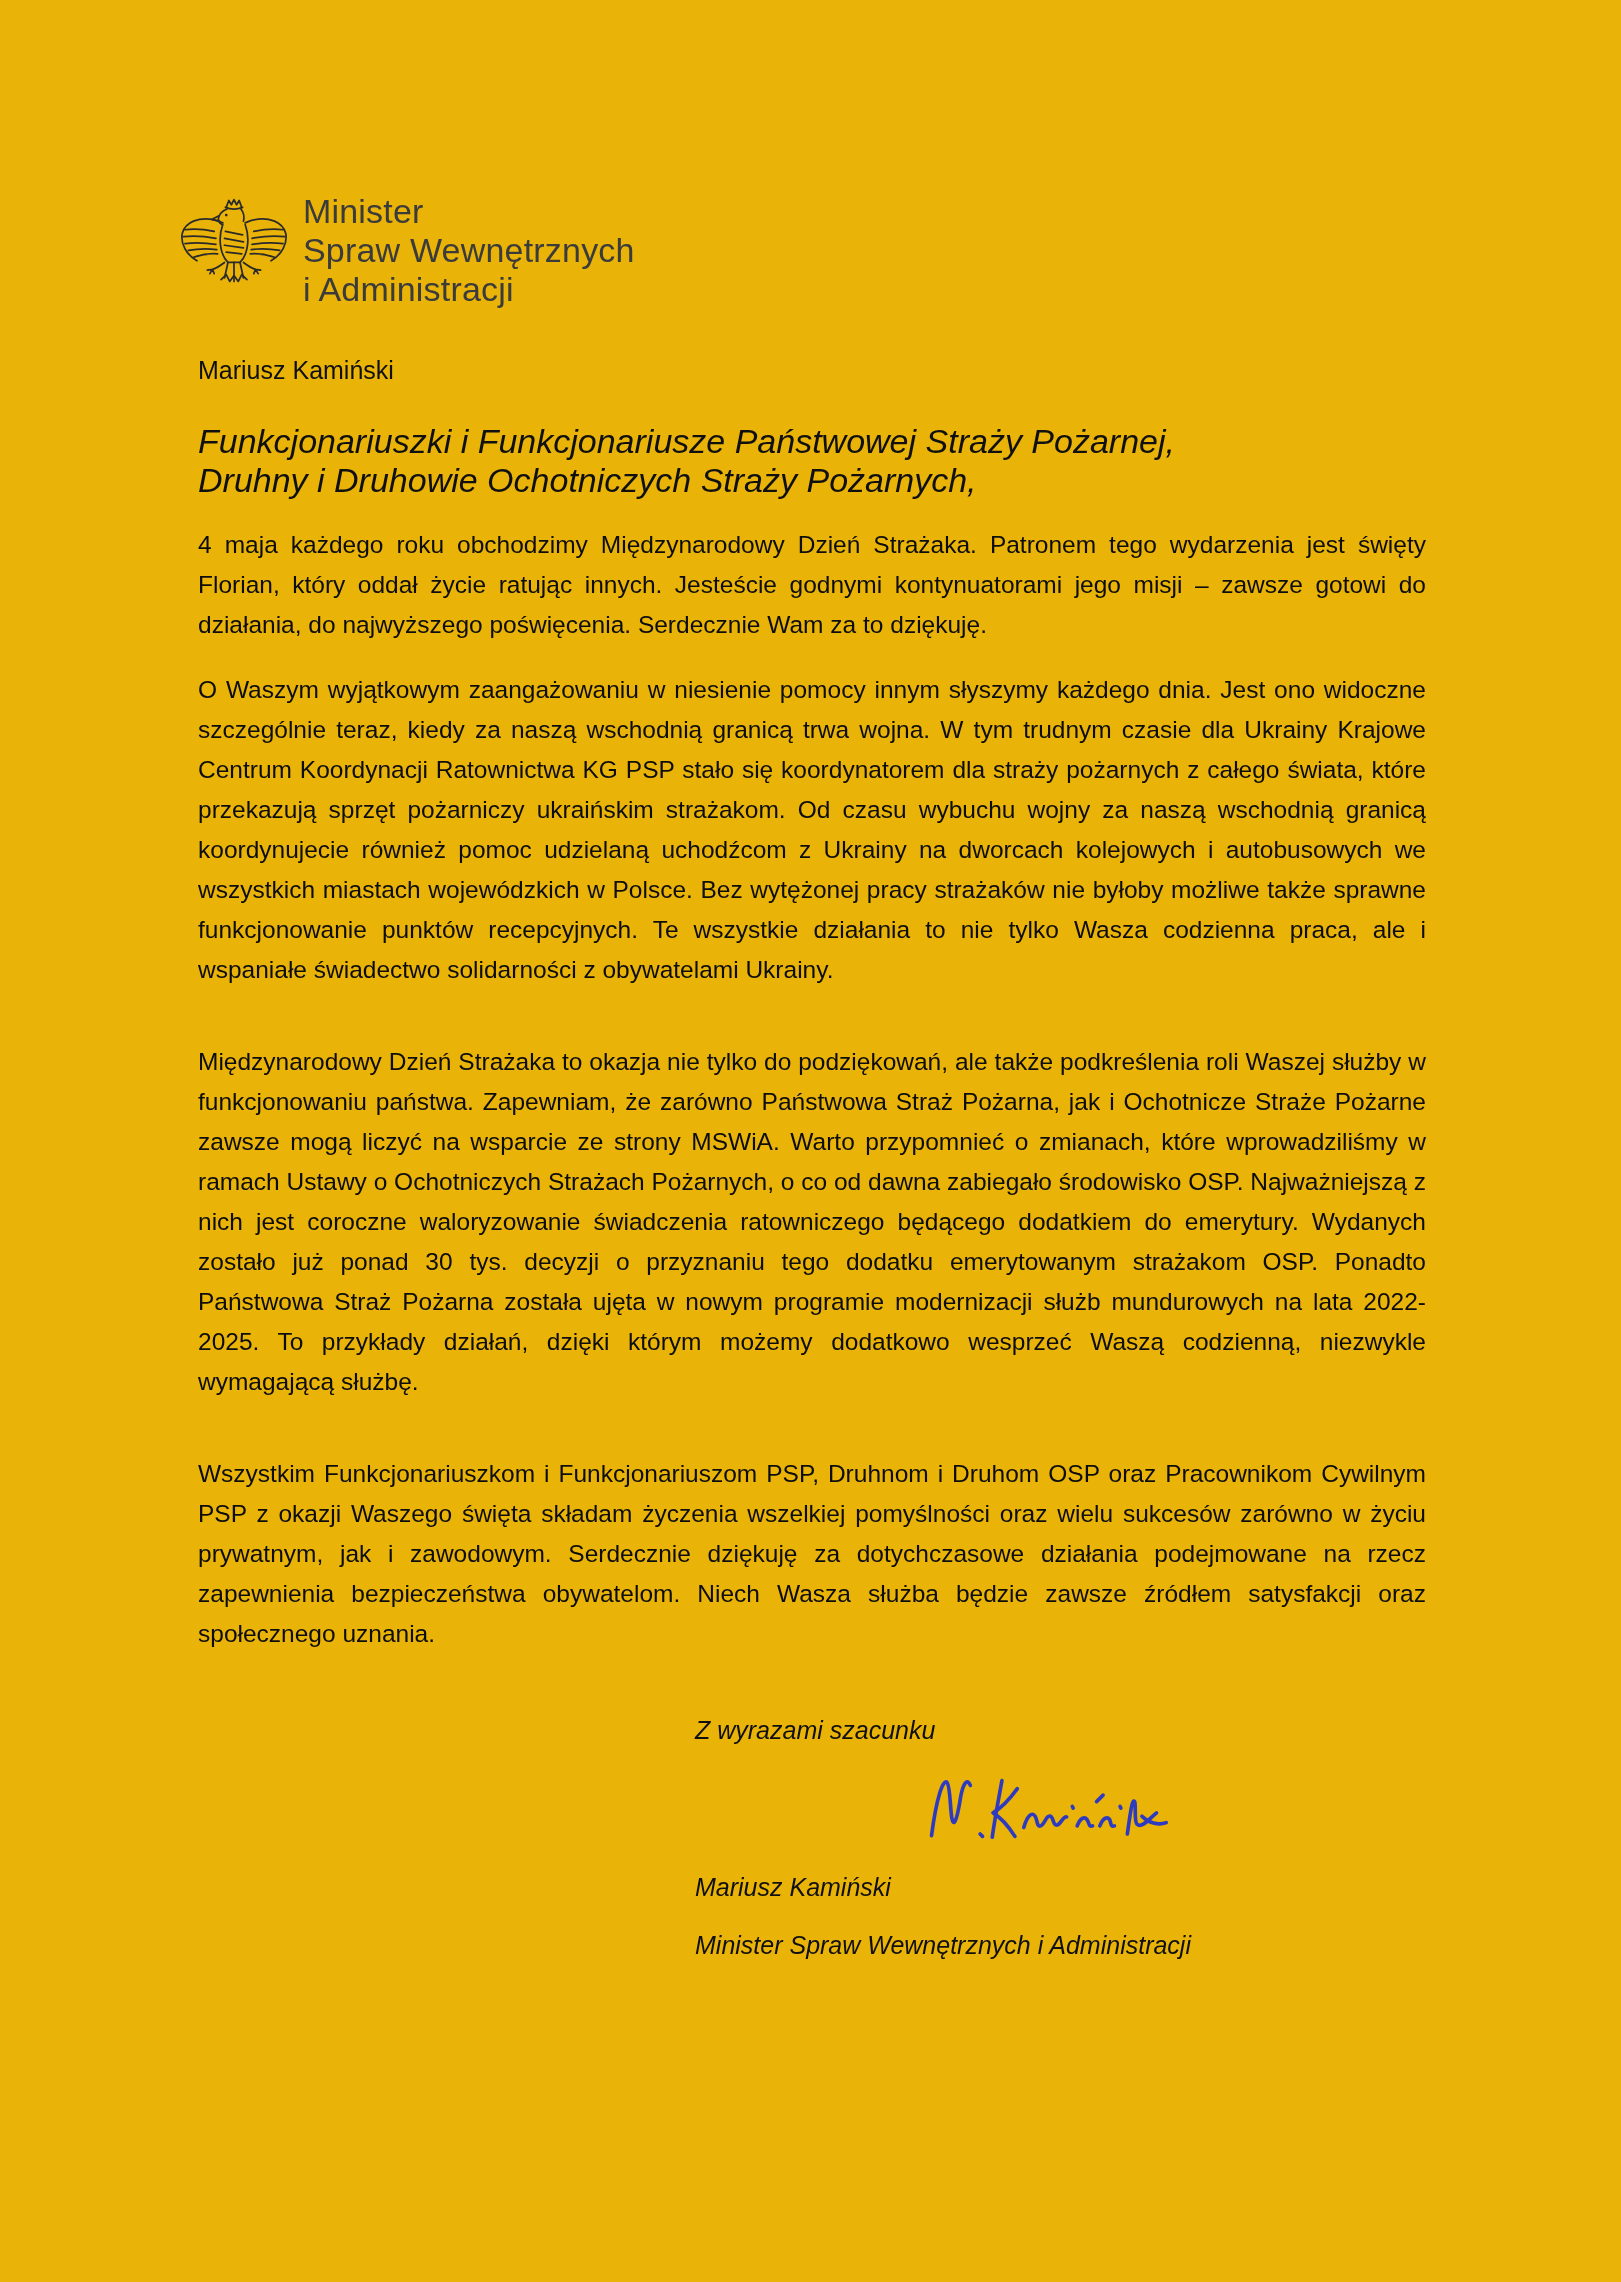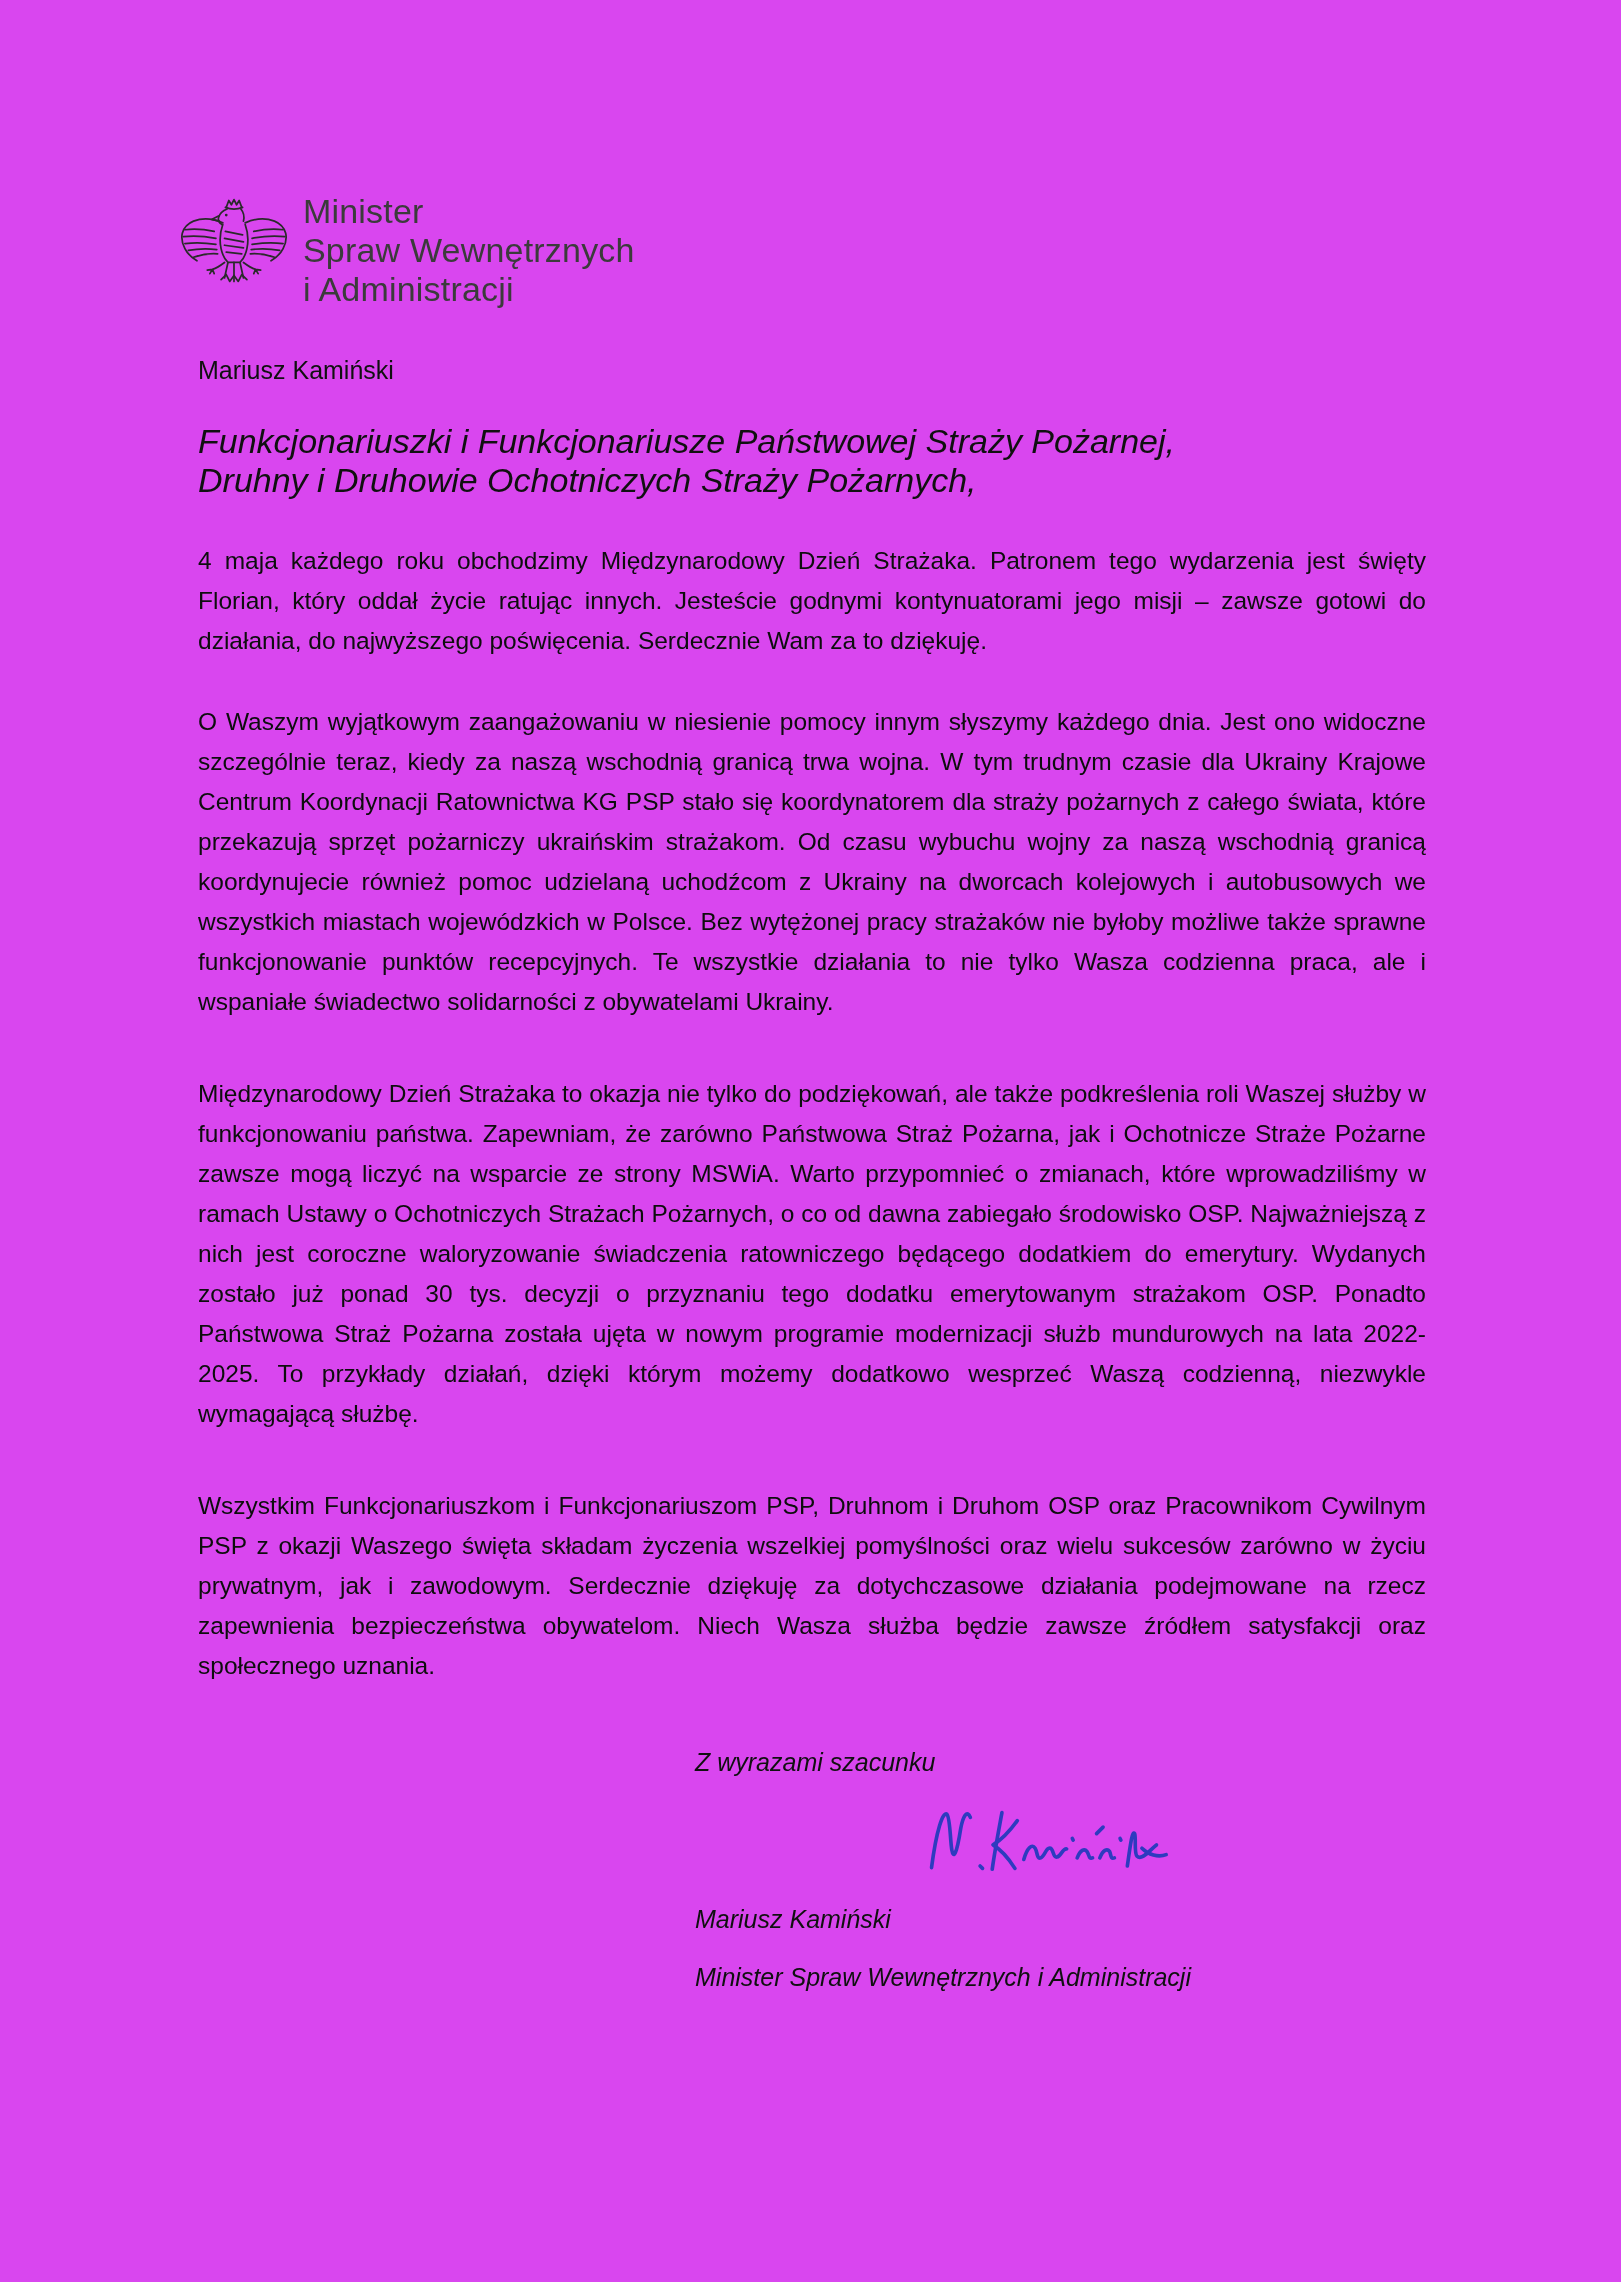--- a/index.html
+++ b/index.html
@@ -1,21 +1,21 @@
 <!DOCTYPE html>
 <html lang="pl" style="font-size:14.3px"><head>
 <meta charset="utf-8">
 <style>
   * { margin: 0; padding: 0; box-sizing: border-box; }
   html, body { background: #ffffff; }
   .page {
     position: relative;
     width: 1622px;
     height: 2282px;
-    background: #d946ef;
+    background: #eab308;
     font-family: "Liberation Sans", sans-serif;
     color: #0f0f0f;
     padding: 192px 196px 0 198px;
     overflow: hidden;
   }
   
   .letterhead {
     display: flex;
     align-items: center;
     margin-left: -19.6px;
@@ -38,21 +38,21 @@
   
   .salutation {
     margin-top: 37px;
     font-style: italic;
     font-size: 34px;
     line-height: 39px;
     color: #101010;
   }
   
   .para {
-    margin-top: 41px;
+    margin-top: 25px;
     font-size: 24.5px;
     line-height: 40px;
     text-align: justify;
     color: #0d0d0d;
   }
   .para.p3 { margin-top: 52px; }
   .para.p4 { margin-top: 52px; }
   
   .closing {
     width: 731px;

